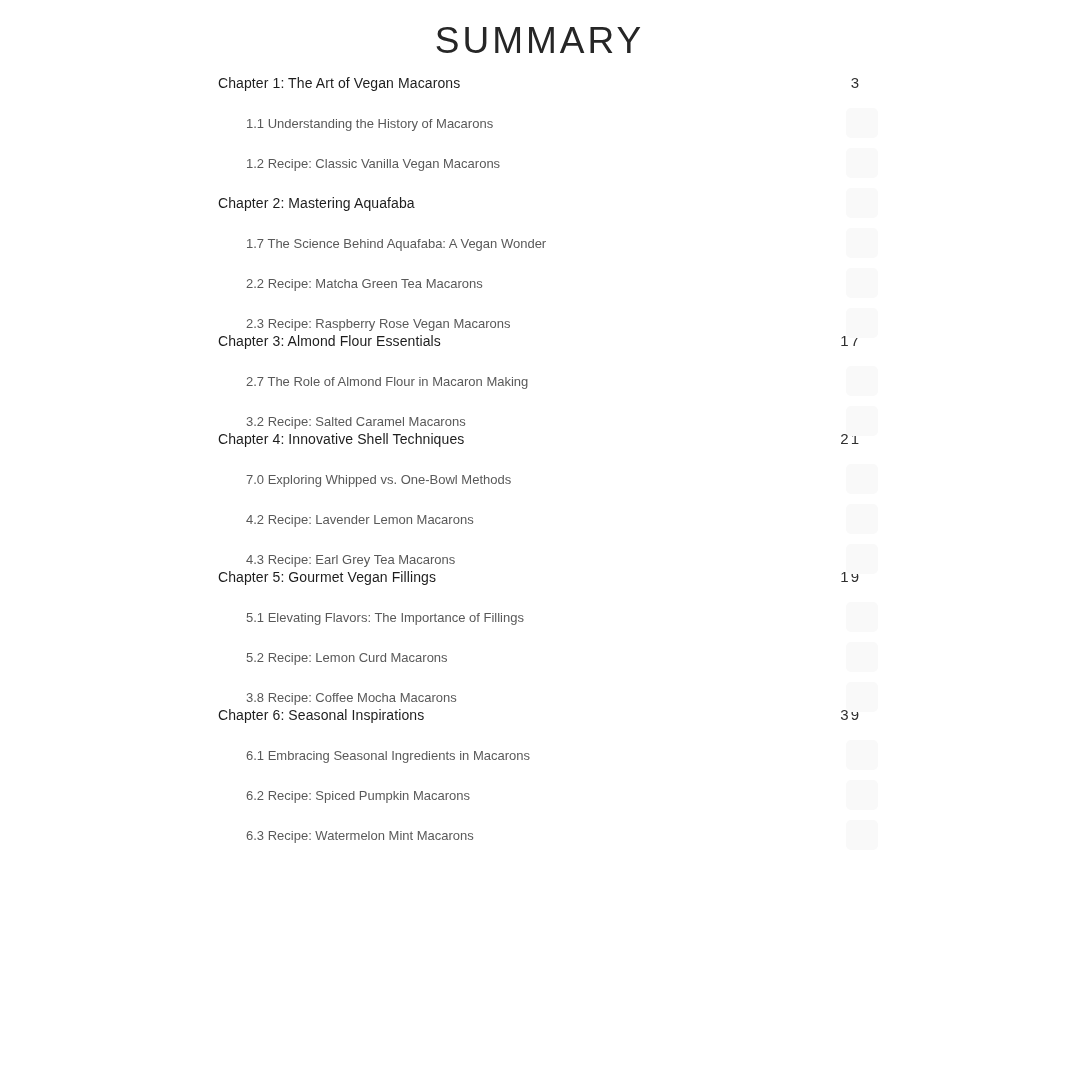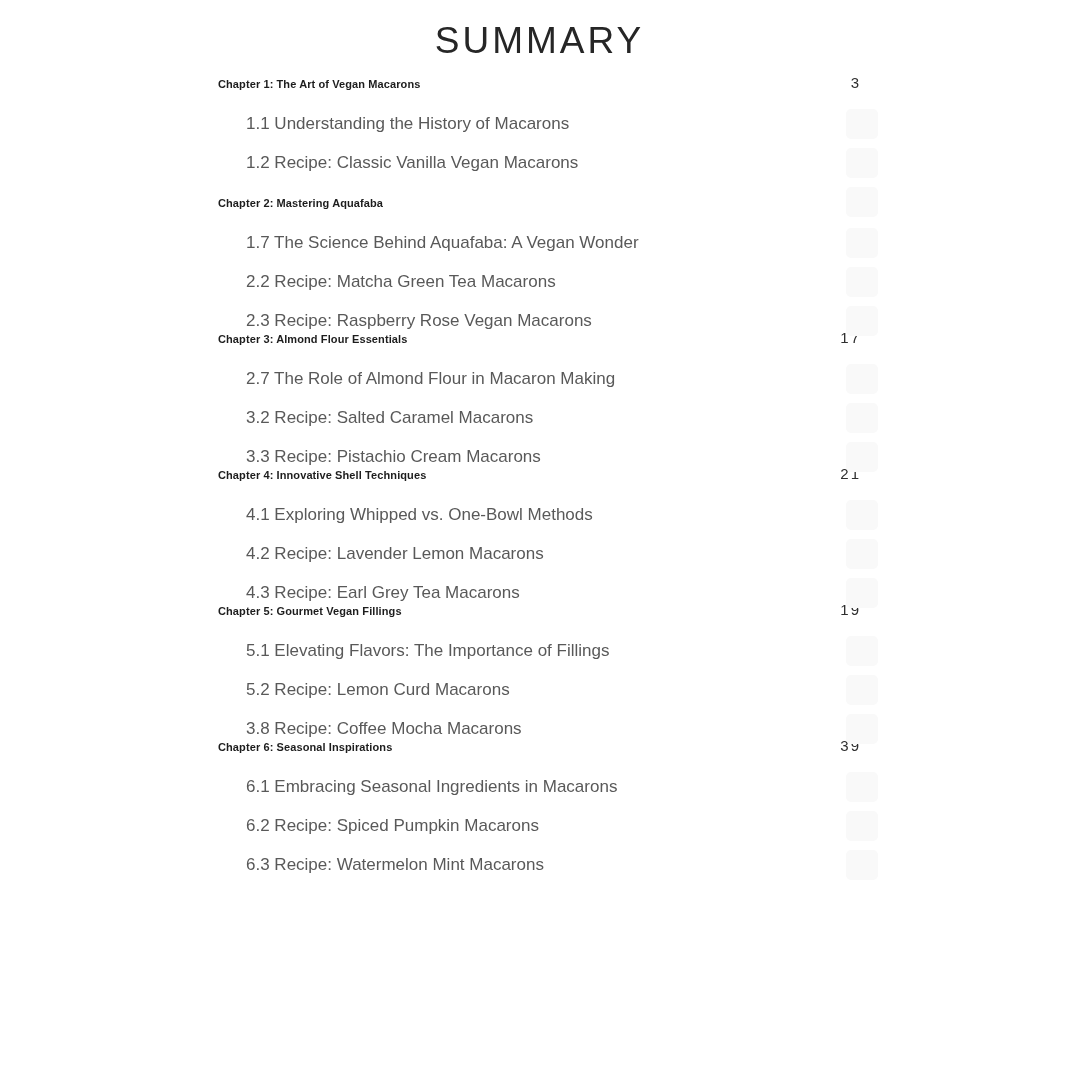--- a/index.html
+++ b/index.html
@@ -33,41 +33,41 @@
   .toc-list { margin-top: 0; }
   .chapter-row {
     display: flex;
     justify-content: space-between;
     align-items: baseline;
     line-height: 17px;
     cursor: pointer;
   }
   .chapter:first-child .chapter-row { margin-top: 12px; }
   .chapter-title {
-    font-size: 11px;
-    font-weight: bold;
+    font-size: 14px;
+    font-weight: normal;
     color: var(--chapter-color, #1d1d1d);
     letter-spacing: 0.1px;
   }
   .chapter-page {
     font-size: 15px;
     font-weight: 400;
     color: var(--pagenum-color, #2f2f2f);
     letter-spacing: 2px;
   }
   .section-row {
     position: relative;
     display: block;
     margin-top: 22px;
     padding-left: 28px;
     line-height: 17px;
     cursor: pointer;
   }
   .section-title {
-    font-size: 17px;
+    font-size: 13px;
     font-weight: 400;
     color: var(--section-color, #595959);
   }
   .section-page-placeholder {
     position: absolute;
     right: -17px;
     top: -6px;
     width: 32px;
     height: 30px;
     border-radius: 5px;
@@ -135,35 +135,31 @@
   <div class="section-row">
     <span class="section-title">2.7 The Role of Almond Flour in Macaron Making</span>
     <span class="section-page-placeholder"></span>
   </div>
 
   <div class="section-row">
     <span class="section-title">3.2 Recipe: Salted Caramel Macarons</span>
     <span class="section-page-placeholder"></span>
   </div>
 
-  <div class="section-row">
-    <span class="section-title">3.3 Recipe: Pistachio Cream Macarons</span>
-    <span class="section-page-placeholder"></span>
-  </div>
 </div>
   </section>
 
   <section class="chapter">
     <div class="chapter-row">
       <span class="chapter-title">Chapter 4: Innovative Shell Techniques</span>
       <span class="chapter-page">21</span>
     </div>
     <div class="sections">
   <div class="section-row">
-    <span class="section-title">4.1 Exploring Whipped vs. One-Bowl Methods</span>
+    <span class="section-title">7.0 Exploring Whipped vs. One-Bowl Methods</span>
     <span class="section-page-placeholder"></span>
   </div>
 
   <div class="section-row">
     <span class="section-title">4.2 Recipe: Lavender Lemon Macarons</span>
     <span class="section-page-placeholder"></span>
   </div>
 
   <div class="section-row">
     <span class="section-title">4.3 Recipe: Earl Grey Tea Macarons</span>

